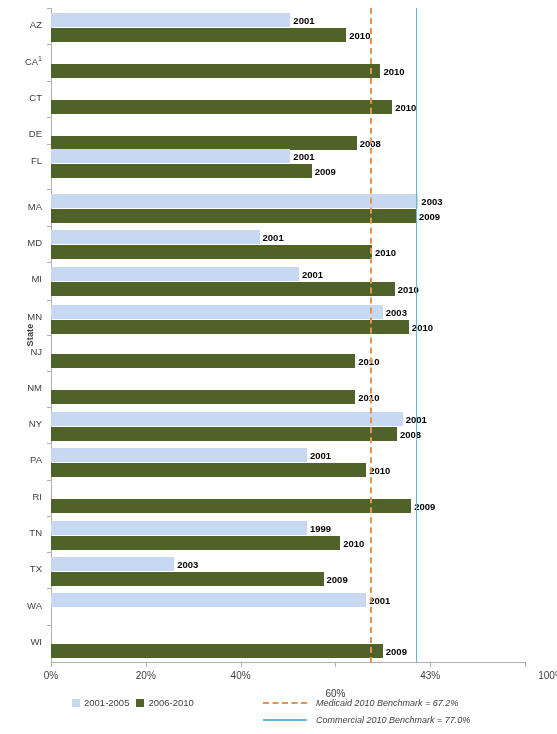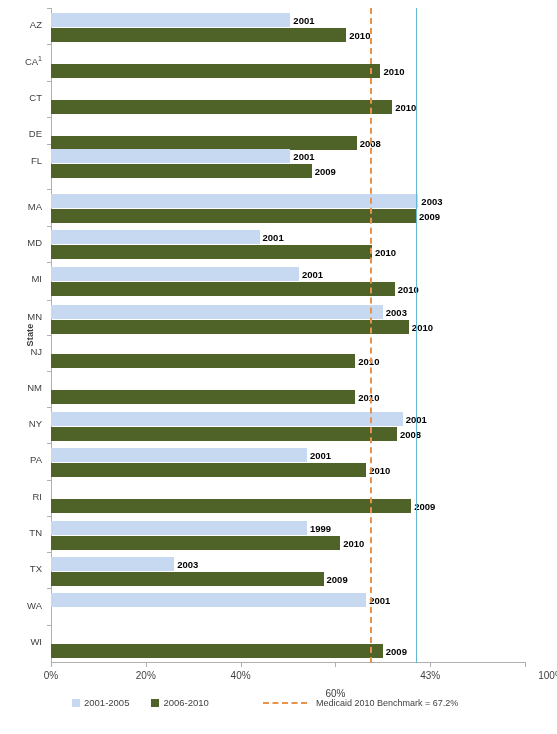--- a/index.html
+++ b/index.html
@@ -96,29 +96,29 @@
     white-space:nowrap;
   }
 
   
   .legend{
     position:absolute;left:0;top:694px;width:557px;height:40px;
     font-size:9.5px;color:#3f3f3f;
   }
   .legend-series{
     position:absolute;left:72px;top:3px;
-    display:flex;align-items:center;gap:22px;justify-content:space-between;
+    display:flex;align-items:center;gap:7px;justify-content:space-between;
   }
   .lg-item{display:flex;align-items:center;gap:4px;white-space:nowrap;}
   .lg-swatch{width:8px;height:8px;display:inline-block;}
   .lg-swatch.s1{background:#c6d9f0;}
   .lg-swatch.s2{background:#4f6228;}
 
   .legend-bench{
-    position:absolute;left:263px;top:0px;
+    position:absolute;left:263px;top:0px;font-style:italic;
   }
   .lb-row{
     display:flex;align-items:center;gap:9px;height:17px;
     white-space:nowrap;font-size:9px;
   }
   .lb-line{display:inline-block;width:44px;height:0;}
   .lb-line.dash{border-top:2px dashed #e8924a;}
   .lb-line.solid{border-top:2px solid #63b8d4;}
 </style>
 </head>
@@ -320,16 +320,20 @@
         <div class="lg-item">
           <span class="lg-swatch s2"></span>
           <span>2006-2010</span>
         </div>
       </div>
     <div class="legend-bench" id="legend-bench">
         <div class="lb-row">
           <span class="lb-line dash"></span>
           <span>Medicaid 2010 Benchmark = 67.2%</span>
         </div>
+        <div class="lb-row">
+          <span class="lb-line solid"></span>
+          <span>Commercial 2010 Benchmark = 77.0%</span>
+        </div>
       </div>
   </div>
 
 </div>
 
 </body></html>

